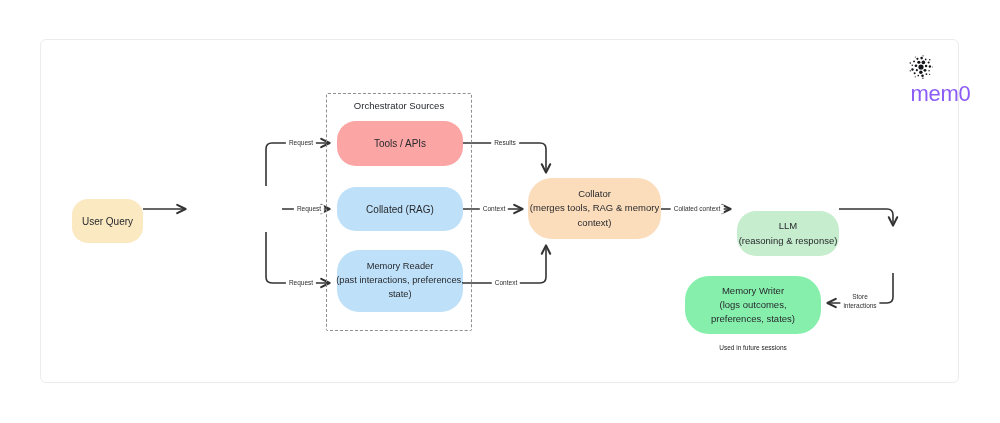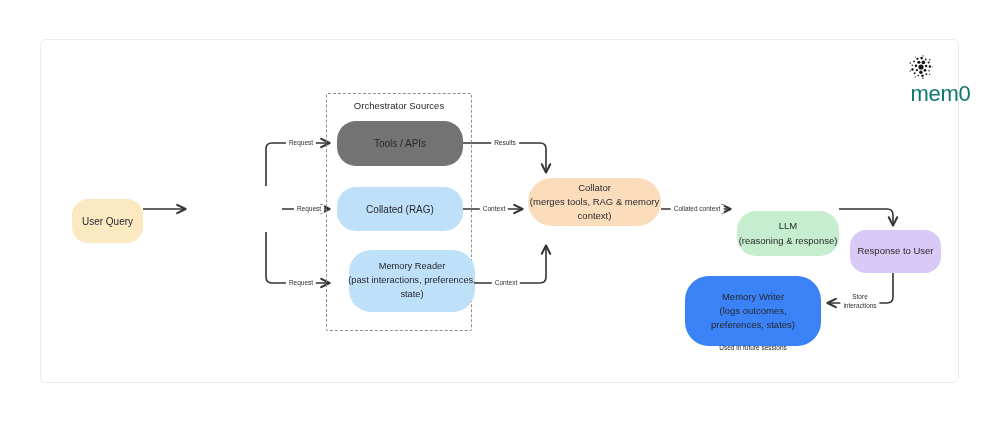--- a/index.html
+++ b/index.html
@@ -36,21 +36,21 @@
   }
   .footnote {
     position: absolute; transform: translate(-50%, -50%);
     font-size: 6.5px; color: #222; white-space: pre;
   }
   .logo {
     position: absolute; left: 882px; top: 54px; width: 78px;
     display: flex; flex-direction: column; align-items: center;
   }
   .logo .wordmark {
-    margin-top: 3px; font-size: 22px; font-weight: 500; color: #0f766e;
+    margin-top: 3px; font-size: 22px; font-weight: 500; color: #8b5cf6;
     letter-spacing: -0.3px; line-height: 1; margin-left: 39px;
   }
 </style>
 </head>
 <body>
 
 <div class="stage">
   <div class="card"></div>
 
   <svg class="wires" viewBox="0 0 1000 423">
@@ -72,38 +72,37 @@
       <path d="M893 273 V297 Q893 303 887 303 H828" marker-end="url(#ah)"></path>
     </g>
   </svg>
 
   <div class="dashed" style="left:326px; top:93px; width:146px; height:238px;"></div>
   <div class="group-title" style="left:399px; top:105px;">Orchestrator Sources</div>
 
   <div class="node fs10" style="left: 72px; top: 199px; width: 71px; height: 44px; border-radius: 16px; background: rgb(251, 233, 194);">User Query</div>
 
 
-  <div class="node fs10" style="left: 337px; top: 121px; width: 126px; height: 45px; border-radius: 19px; background: #737373; text-align: center;">Tools / APIs</div>
+  <div class="node fs10" style="left: 337px; top: 121px; width: 126px; height: 45px; border-radius: 19px; background: #fca5a5; text-align: center;">Tools / APIs</div>
 
   <div class="node fs10" style="left: 337px; top: 187px; width: 126px; height: 44px; border-radius: 19px; background: rgb(190, 224, 249);">Collated (RAG)</div>
 
-  <div class="node" style="left: 337px; top: 250px; width: 126px; height: 62px; border-radius: 22px; font-size: 9.3px; background: rgb(190, 224, 249); margin-left: 12px;">Memory Reader
+  <div class="node" style="left: 337px; top: 250px; width: 126px; height: 62px; border-radius: 22px; font-size: 9.3px; background: rgb(190, 224, 249);">Memory Reader
 (past interactions, preferences,
 state)</div>
 
-  <div class="node" style="left: 528px; top: 178px; width: 133px; height: 48px; border-radius: 24px; background: rgb(251, 220, 187);">Collator
+  <div class="node" style="left: 528px; top: 178px; width: 133px; height: 61px; border-radius: 24px; background: rgb(251, 220, 187);">Collator
 (merges tools, RAG &amp; memory
 context)</div>
 
   <div class="node" style="left: 737px; top: 187px; width: 102px; height: 45px; border-radius: 19px; background: rgb(198, 237, 206); margin-top: 24px;">LLM
 (reasoning &amp; response)</div>
 
-  <div class="node" style="left: 850px; top: 230px; width: 91px; height: 43px; border-radius: 16px; background: rgb(217, 201, 246);">Response to User</div>
 
-  <div class="node" style="left: 685px; top: 276px; width: 136px; height: 70px; border-radius: 24px; background: #3b82f6;">Memory Writer
+  <div class="node" style="left: 685px; top: 276px; width: 136px; height: 58px; border-radius: 24px; background: #86efac;">Memory Writer
 (logs outcomes,
 preferences, states)</div>
 
   <div class="footnote" style="left:753px; top:347px;">Used in future sessions</div>
 
   <div class="lbl" style="left:301px; top:143px;">Request</div>
   <div class="lbl" style="left:309px; top:209px;">Request</div>
   <div class="lbl" style="left:301px; top:283px;">Request</div>
   <div class="lbl" style="left:505px; top:143px;">Results</div>
   <div class="lbl" style="left:494px; top:209px;">Context</div>

